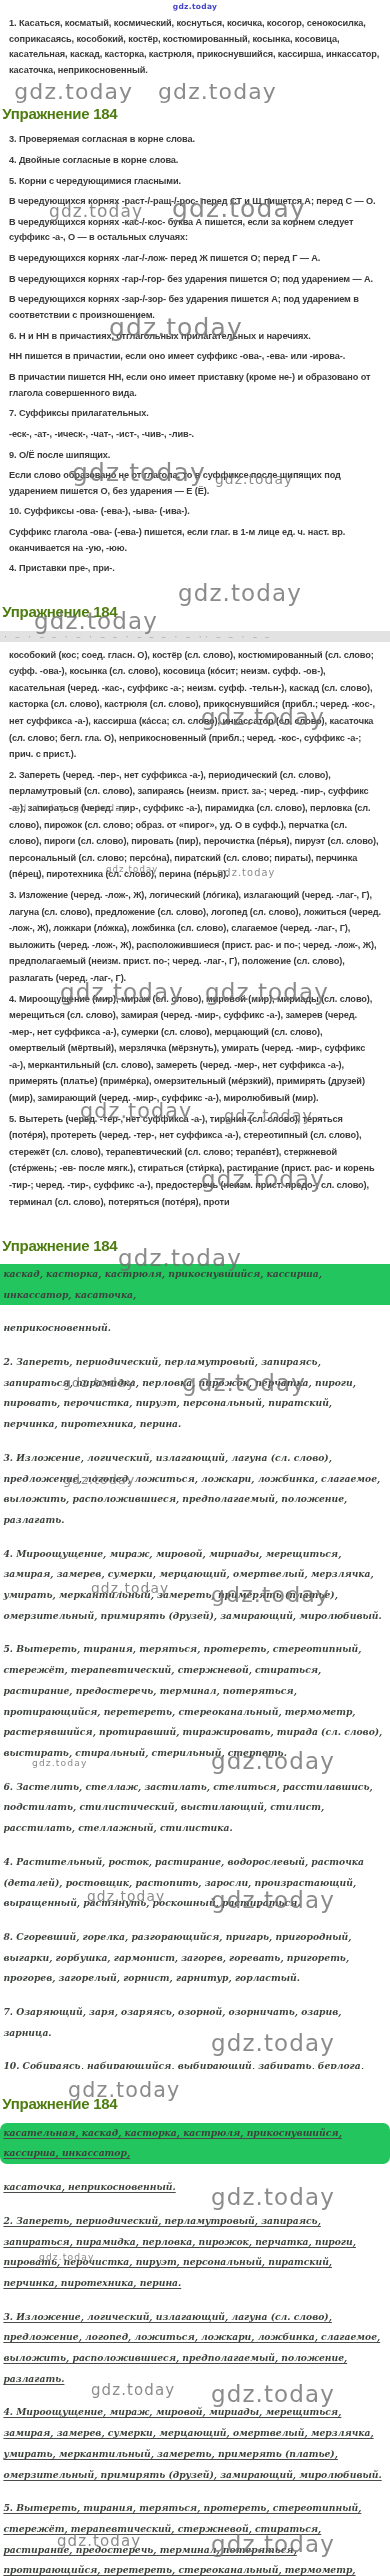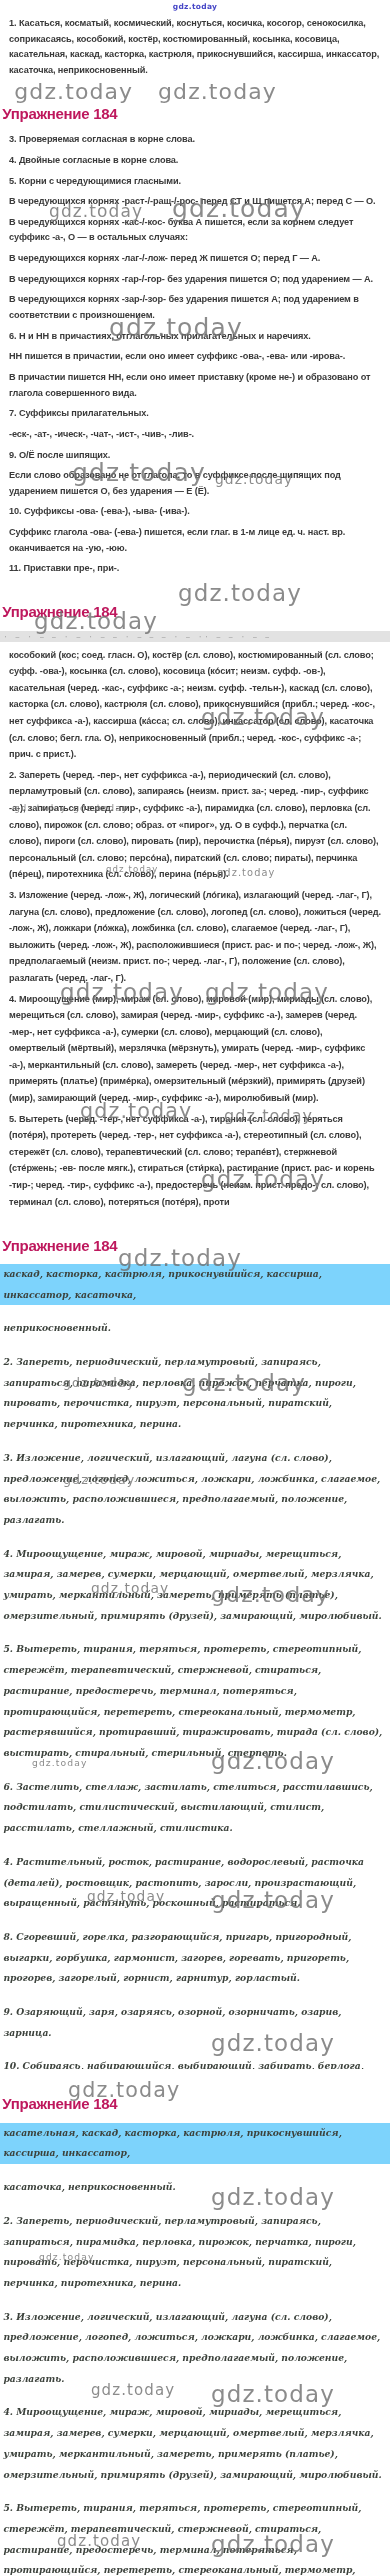--- a/index.html
+++ b/index.html
@@ -22,36 +22,38 @@
     font:600 9.2px/15.5px "Liberation Sans",sans-serif;
     letter-spacing:-0.1px;
     color:#3a3a3a;
     margin:5.2px 0;
     padding:0 9px;
   }
   .p2{ line-height:16.6px; margin:4px 0; }
   .h{
     font:700 15px/17px "Liberation Sans",sans-serif;
     letter-spacing:-0.3px;
-    color:#be185d;
+    color:#4d7c0f;
     margin:26.4px 0 10.3px;
     padding:0 2.3px;
   }
   .pi{
     font:italic 600 9.2px/20.7px "DejaVu Serif",serif;
     color:#3c423c;
     margin:13px 0;
     padding:0 3.4px;
   }
   .piu{
+    text-decoration:underline;
     text-decoration-thickness:0.6px;
     text-underline-offset:1.7px;
     text-decoration-color:#4a4a4a;
+    border-radius:7px;
   }
-  .band{ background:#7dd3fc; margin:8px 0 3.4px; }
+  .band{ background:#22c55e; margin:8px 0 3.4px; }
   .dashband{
     background:#e2e2e2;
     height:11.5px;
     margin:9.2px 0 4.6px;
     font:400 6.3px/11.5px "DejaVu Sans Mono",monospace;
     color:#8d8d8d;
     letter-spacing:2.3px;
     overflow:hidden;
     padding:0 3.4px;
     white-space:nowrap;
@@ -88,39 +90,39 @@
     <div class="p">В чередующихся корнях -зар-/-зор- без ударения пишется А; под ударением в соответствии с произношением.</div>
     <div class="p">6. Н и НН в причастиях, отглагольных прилагательных и наречиях.</div>
     <div class="p">НН пишется в причастии, если оно имеет суффикс -ова-, -ева- или -ирова-.</div>
     <div class="p">В причастии пишется НН, если оно имеет приставку (кроме не-) и образовано от глагола совершенного вида.</div>
     <div class="p">7. Суффиксы прилагательных.</div>
     <div class="p">-еск-, -ат-, -ическ-, -чат-, -ист-, -чив-, -лив-.</div>
     <div class="p">9. О/Ё после шипящих.</div>
     <div class="p">Если слово образовано не от глагола, то в суффиксе после шипящих под ударением пишется О, без ударения — Е (Ё).</div>
     <div class="p">10. Суффиксы -ова- (-ева-), -ыва- (-ива-).</div>
     <div class="p">Суффикс глагола -ова- (-ева-) пишется, если глаг. в 1-м лице ед. ч. наст. вр. оканчивается на -ую, -юю.</div>
-    <div class="p">11. Приставки пре-, при-.</div>
+    <div class="p">4. Приставки пре-, при-.</div>
     <div class="h">Упражнение 184</div>
     <div class="dashband">· –  · – –  ·  – ·  — –  ·  –  – —  · –  ·· –  —  · –  –</div>
     <div class="p p2">кособокий (кос; соед. гласн. О), костёр (сл. слово), костюмированный (сл. слово; суфф. -ова-), косынка (сл. слово), косовица (ко́сит; неизм. суфф. -ов-), касательная (черед. -кас-, суффикс -а-; неизм. суфф. -тельн-), каскад (сл. слово), касторка (сл. слово), кастрюля (сл. слово), прикоснувшийся (прибл.; черед. -кос-, нет суффикса -а-), кассирша (ка́сса; сл. слово), инкассатор (сл. слово), касаточка (сл. слово; бегл. гла. О), неприкосновенный (прибл.; черед. -кос-, суффикс -а-; прич. с прист.).</div>
     <div class="p p2">2. Запереть (черед. -пер-, нет суффикса -а-), периодический (сл. слово), перламутровый (сл. слово), запираясь (неизм. прист. за-; черед. -пир-, суффикс -а-), запираться (черед. -пир-, суффикс -а-), пирамидка (сл. слово), перловка (сл. слово), пирожок (сл. слово; образ. от «пирог», уд. О в суфф.), перчатка (сл. слово), пироги (сл. слово), пировать (пир), перочистка (пе́рья), пируэт (сл. слово), персональный (сл. слово; персо́на), пиратский (сл. слово; пираты), перчинка (пе́рец), пиротехника (сл. слово), перина (пе́рья).</div>
     <div class="p p2">3. Изложение (черед. -лож-, Ж), логический (ло́гика), излагающий (черед. -лаг-, Г), лагуна (сл. слово), предложение (сл. слово), логопед (сл. слово), ложиться (черед. -лож-, Ж), ложкари (ло́жка), ложбинка (сл. слово), слагаемое (черед. -лаг-, Г), выложить (черед. -лож-, Ж), расположившиеся (прист. рас- и по-; черед. -лож-, Ж), предполагаемый (неизм. прист. по-; черед. -лаг-, Г), положение (сл. слово), разлагать (черед. -лаг-, Г).</div>
     <div class="p p2">4. Мироощущение (мир), мираж (сл. слово), мировой (мир), мириады (сл. слово), мерещиться (сл. слово), замирая (черед. -мир-, суффикс -а-), замерев (черед. -мер-, нет суффикса -а-), сумерки (сл. слово), мерцающий (сл. слово), омертвелый (мёртвый), мерзлячка (мёрзнуть), умирать (черед. -мир-, суффикс -а-), меркантильный (сл. слово), замереть (черед. -мер-, нет суффикса -а-), примерять (платье) (приме́рка), омерзительный (ме́рзкий), примирять (друзей) (мир), замирающий (черед. -мир-, суффикс -а-), миролюбивый (мир).</div>
     <div class="p p2">5. Вытереть (черед. -тер-, нет суффикса -а-), тирания (сл. слово), теряться (поте́ря), протереть (черед. -тер-, нет суффикса -а-), стереотипный (сл. слово), стережёт (сл. слово), терапевтический (сл. слово; терапе́вт), стержневой (сте́ржень; -ев- после мягк.), стираться (сти́рка), растирание (прист. рас- и корень -тир-; черед. -тир-, суффикс -а-), предостеречь (неизм. прист. предо-; сл. слово), терминал (сл. слово), потеряться (поте́ря), проти</div>
     <div class="h">Упражнение 184</div>
     <div class="pi band">каскад, касторка, кастрюля, прикоснувшийся, кассирша, инкассатор, касаточка,</div>
     <div class="pi">неприкосновенный.</div>
     <div class="pi">2. Запереть, периодический, перламутровый, запираясь, запираться, пирамидка, перловка, пирожок, перчатка, пироги, пировать, перочистка, пируэт, персональный, пиратский, перчинка, пиротехника, перина.</div>
     <div class="pi">3. Изложение, логический, излагающий, лагуна (сл. слово), предложение, логопед, ложиться, ложкари, ложбинка, слагаемое, выложить, расположившиеся, предполагаемый, положение, разлагать.</div>
     <div class="pi">4. Мироощущение, мираж, мировой, мириады, мерещиться, замирая, замерев, сумерки, мерцающий, омертвелый, мерзлячка, умирать, меркантильный, замереть, примерять (платье), омерзительный, примирять (друзей), замирающий, миролюбивый.</div>
     <div class="pi">5. Вытереть, тирания, теряться, протереть, стереотипный, стережёт, терапевтический, стержневой, стираться, растирание, предостеречь, терминал, потеряться, протирающийся, перетереть, стереоканальный, термометр, растерявшийся, протиравший, тиражировать, тирада (сл. слово), выстирать, стиральный, стерильный, стерпеть.</div>
     <div class="pi">6. Застелить, стеллаж, застилать, стелиться, расстилавшись, подстилать, стилистический, выстилающий, стилист, расстилать, стеллажный, стилистика.</div>
     <div class="pi">4. Растительный, росток, растирание, водорослевый, расточка (деталей), ростовщик, растопить, заросли, произрастающий, выращенный, растянуть, роскошный, растираться.</div>
     <div class="pi">8. Сгоревший, горелка, разгорающийся, пригарь, пригородный, выгарки, горбушка, гармонист, загорев, горевать, пригореть, прогорев, загорелый, горнист, гарнитур, горластый.</div>
-    <div class="pi">9. Озаряющий, заря, озаряясь, озорной, озорничать, озарив, зарница.</div>
+    <div class="pi">7. Озаряющий, заря, озаряясь, озорной, озорничать, озарив, зарница.</div>
     <div class="pi cut">10. Собираясь, набирающийся, выбирающий, забирать, берлога, собирательный, бер</div>
     <div class="h">Упражнение 184</div>
     <div class="pi piu band">касательная, каскад, касторка, кастрюля, прикоснувшийся, кассирша, инкассатор,</div>
     <div class="pi piu">касаточка, неприкосновенный.</div>
     <div class="pi piu">2. Запереть, периодический, перламутровый, запираясь, запираться, пирамидка, перловка, пирожок, перчатка, пироги, пировать, перочистка, пируэт, персональный, пиратский, перчинка, пиротехника, перина.</div>
     <div class="pi piu">3. Изложение, логический, излагающий, лагуна (сл. слово), предложение, логопед, ложиться, ложкари, ложбинка, слагаемое, выложить, расположившиеся, предполагаемый, положение, разлагать.</div>
     <div class="pi piu">4. Мироощущение, мираж, мировой, мириады, мерещиться, замирая, замерев, сумерки, мерцающий, омертвелый, мерзлячка, умирать, меркантильный, замереть, примерять (платье), омерзительный, примирять (друзей), замирающий, миролюбивый.</div>
     <div class="pi piu">5. Вытереть, тирания, теряться, протереть, стереотипный, стережёт, терапевтический, стержневой, стираться, растирание, предостеречь, терминал, потеряться, протирающийся, перетереть, стереоканальный, термометр, растерявшийся, протиравший, тиражировать, тирада (сл. слово), выстирать, стиральный, стерильный, стерпеть.</div>
     <div class="pi piu">6. Застелить, стеллаж, застилать, стелиться, расстилавшись, подстилать, стилистический, выстилающий, стилист, расстилать, стеллажный, стилистика.</div>
   </div>

